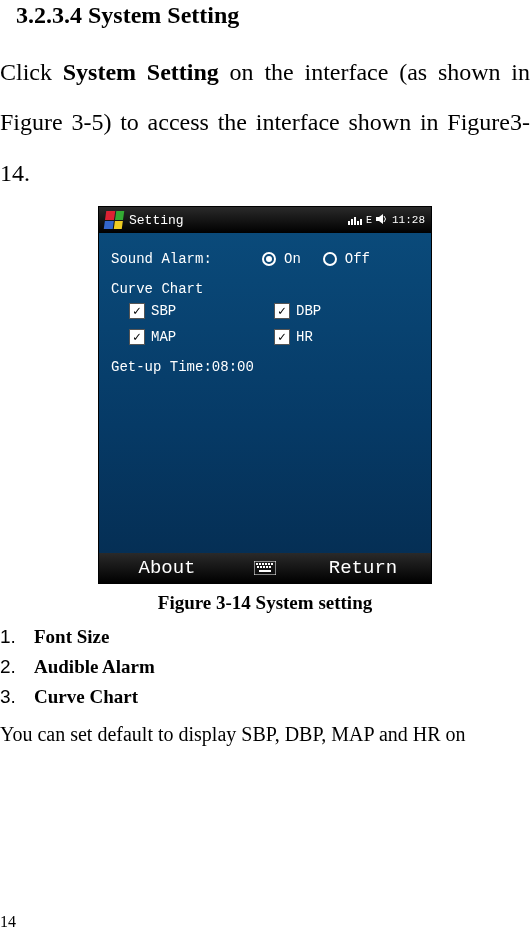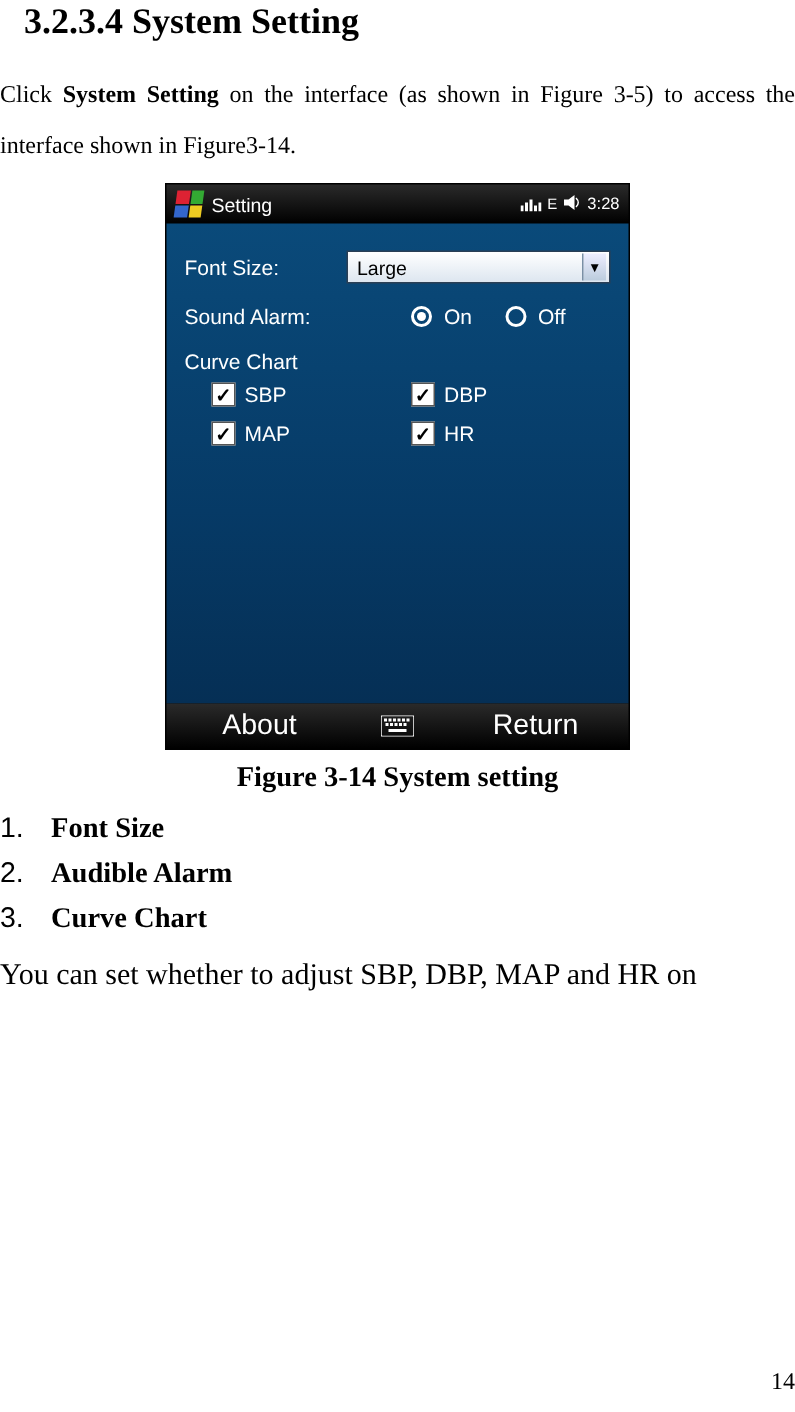--- a/index.html
+++ b/index.html
@@ -14,37 +14,37 @@
   }
   .page {
     padding: 0 0 0 0;
   }
   .heading {
     font-size: 24px;
     font-weight: bold;
     margin: 2px 0 18px 16px;
   }
   .intro {
-    font-size: 16px;
+    font-size: 24px;
     line-height: 2.1;
     text-align: justify;
     margin-bottom: 8px;
   }
   .intro .b { font-weight: bold; }
   .figure-wrap {
     width: 100%;
     display: flex;
     justify-content: center;
     margin: 4px 0 6px 0;
   }
   .device {
-    width: 310px;
+    width: 334px;
     border: 1px solid #000;
     background: #000;
-    font-family: Liberation Sans, sans-serif;
+    font-family: Liberation Mono, monospace;
   }
   .titlebar {
     height: 26px;
     background: linear-gradient(#2a2a2a, #000);
     display: flex;
     align-items: center;
     color: #fff;
     font-size: 13px;
     padding: 0 6px;
     gap: 6px;
@@ -147,22 +147,22 @@
   .list-title { font-weight:bold; }
   .para {
     font-size:20px;
     line-height: 2.0;
     text-align: justify;
     margin-bottom: 4px;
   }
   .page-num {
     position:absolute;
     bottom: 10px;
-    left:17px; right:0;
-    text-align:right;
+    left:0; right:0;
+    text-align:left;
     font-size:16px;
   }
 </style>
 </head>
 <body>
 
 <div class="page">
   <div class="heading">3.2.3.4 System Setting</div>
 
   <div class="intro">
@@ -193,32 +193,25 @@
                 </g>
               </svg>
           </span>
           <span class="g">E</span>
           <span>
             <svg width="12" height="12" viewBox="0 0 12 12">
                 <polygon points="0,4 3,4 7,1 7,11 3,8 0,8" fill="#fff"></polygon>
                 <path d="M8 3 Q11 6 8 9" stroke="#fff" fill="none" stroke-width="1"></path>
               </svg>
           </span>
-          <span>3:28</span>
+          <span>11:28</span>
         </span>
       </div>
 
       <div class="screen">
-        <div class="row">
-          <span class="row-label">Font Size:</span>
-          <div class="select">
-            <span>Large</span>
-            <span class="arrow">▼</span>
-          </div>
-        </div>
 
         <div class="row">
           <span class="row-label">Sound Alarm:</span>
           <div class="opts">
             <span class="opt">
               <span class="radio checked"></span>
               <span>On</span>
             </span>
             <span class="opt">
               <span class="radio"></span>
@@ -240,20 +233,23 @@
           <div class="check-item">
             <span class="checkbox">✓</span>
             <span>MAP</span>
           </div>
           <div class="check-item">
             <span class="checkbox">✓</span>
             <span>HR</span>
           </div>
         </div>
 
+        <div class="kv">
+          <span>Get-up Time:</span><span>08:00</span>
+        </div>
       </div>
 
       <div class="menubar">
         <div class="mbtn">About</div>
         <div class="kbd">
           <svg viewBox="0 0 22 14">
             <rect x="0" y="0" width="22" height="14" rx="1" fill="none" stroke="#fff"></rect>
             <g fill="#fff">
               <rect x="2" y="2" width="2" height="2"></rect>
                 <rect x="5" y="2" width="2" height="2"></rect>
@@ -284,16 +280,16 @@
 
   <div class="list-item">
     <span class="list-num">2.</span>
     <span class="list-title">Audible Alarm</span>
   </div>
 
   <div class="list-item">
     <span class="list-num">3.</span>
     <span class="list-title">Curve Chart</span>
   </div>
-  <div class="para">You can set whether to adjust SBP, DBP, MAP and HR on</div>
+  <div class="para">You can set default to display SBP, DBP, MAP and HR on</div>
 </div>
 
 <div class="page-num">14</div>
 
 </body></html>

